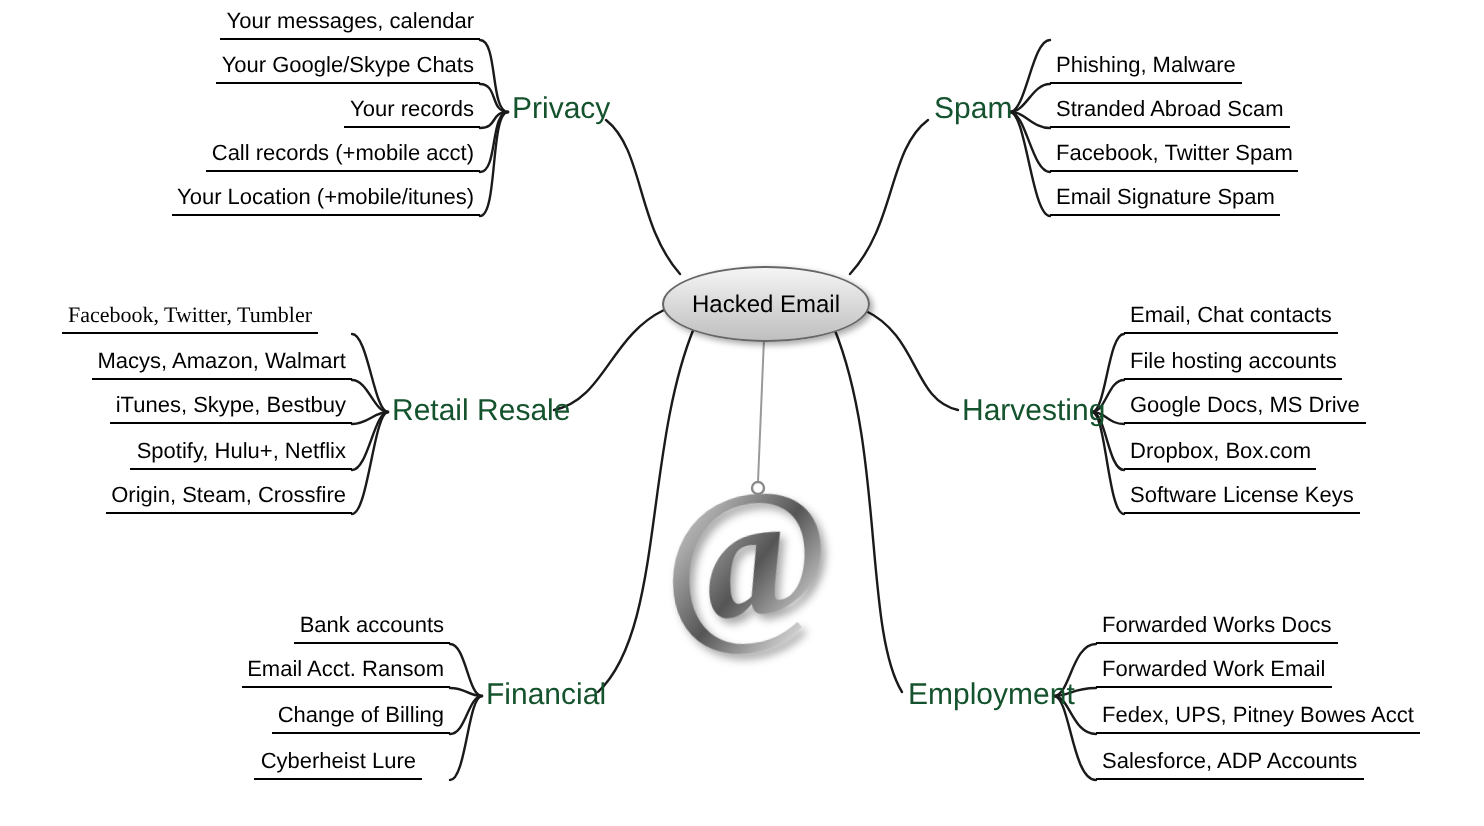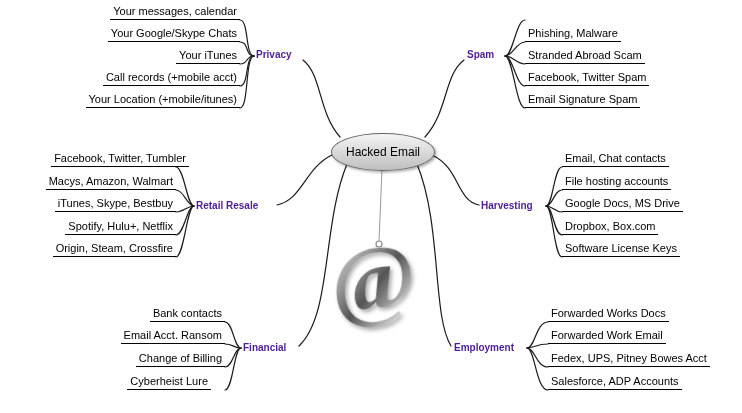--- a/index.html
+++ b/index.html
@@ -16,24 +16,23 @@
     white-space:nowrap;
     font-size:11px;
     line-height:14px;
     color:#000;
     padding:0 3px 1px 3px;
     border-bottom:1px solid #000;
   }
   .branch{
     position:absolute;
     white-space:nowrap;
-    font-size:10px;
+    font-size:15px;
     line-height:16px;
-    color:#4c1d95;
-    font-weight:bold;
+    color:#14532d;
   }
   .center-node{
     position:absolute;
     left:331px;top:133px;
     width:102px;height:36px;
     border:1px solid #666;
     border-radius:50%;
     background:linear-gradient(180deg,#f5f5f5 0%,#dcdcdc 45%,#bfbfbf 100%);
     box-shadow:1.5px 1.5px 3px rgba(0,0,0,0.35);
     display:flex;align-items:center;justify-content:center;
@@ -119,42 +118,42 @@
 
   <div class="branch" style="left:256px;top:47px;">Privacy</div>
   <div class="branch" style="left:467px;top:47px;text-align:center;">Spam</div>
   <div class="branch" style="left:196px;top:198px;">Retail Resale</div>
   <div class="branch" style="left:481px;top:198px;">Harvesting</div>
   <div class="branch" style="left:243px;top:340px;">Financial</div>
   <div class="branch" style="left:454px;top:340px;">Employment</div>
 
   <div class="leaf" style="right:502px;top:4px;">Your messages, calendar</div>
   <div class="leaf" style="right:502px;top:26px;">Your Google/Skype Chats</div>
-  <div class="leaf" style="right:502px;top:48px;">Your iTunes</div>
+  <div class="leaf" style="right:502px;top:48px;">Your records</div>
   <div class="leaf" style="right:502px;top:70px;">Call records (+mobile acct)</div>
   <div class="leaf" style="right:502px;top:92px;">Your Location (+mobile/itunes)</div>
 
   <div class="leaf" style="left:525px;top:26px;">Phishing, Malware</div>
   <div class="leaf" style="left:525px;top:48px;">Stranded Abroad Scam</div>
   <div class="leaf" style="left:525px;top:70px;">Facebook, Twitter Spam</div>
   <div class="leaf" style="left:525px;top:92px;">Email Signature Spam</div>
 
-  <div class="leaf" style="right:553px;top:151px;">Facebook, Twitter, Tumbler</div>
+  <div class="leaf" style="right:583px;top:151px;font-family:Liberation Serif, serif;">Facebook, Twitter, Tumbler</div>
   <div class="leaf" style="right:566px;top:174px;text-align:right;">Macys, Amazon, Walmart</div>
   <div class="leaf" style="right:566px;top:196px;">iTunes, Skype, Bestbuy</div>
   <div class="leaf" style="right:566px;top:219px;">Spotify, Hulu+, Netflix</div>
   <div class="leaf" style="right:566px;top:241px;">Origin, Steam, Crossfire</div>
 
   <div class="leaf" style="left:562px;top:151px;">Email, Chat contacts</div>
   <div class="leaf" style="left:562px;top:174px;">File hosting accounts</div>
   <div class="leaf" style="left:562px;top:196px;">Google Docs, MS Drive</div>
   <div class="leaf" style="left:562px;top:219px;">Dropbox, Box.com</div>
   <div class="leaf" style="left:562px;top:241px;">Software License Keys</div>
 
-  <div class="leaf" style="right:517px;top:306px;">Bank contacts</div>
+  <div class="leaf" style="right:517px;top:306px;">Bank accounts</div>
   <div class="leaf" style="right:517px;top:328px;">Email Acct. Ransom</div>
   <div class="leaf" style="right:517px;top:351px;">Change of Billing</div>
   <div class="leaf" style="right:531px;top:374px;margin-left:44px;">Cyberheist Lure</div>
 
   <div class="leaf" style="left:548px;top:306px;">Forwarded Works Docs</div>
   <div class="leaf" style="left:548px;top:328px;">Forwarded Work Email</div>
   <div class="leaf" style="left:548px;top:351px;">Fedex, UPS, Pitney Bowes Acct</div>
   <div class="leaf" style="left:548px;top:374px;">Salesforce, ADP Accounts</div>
 
 </div>

